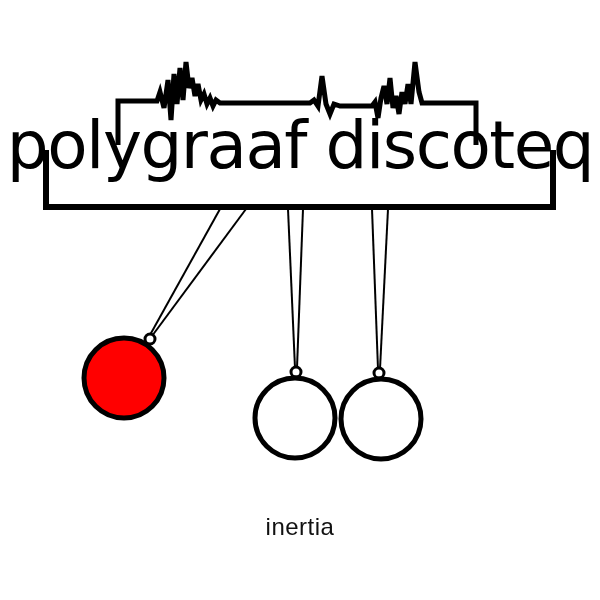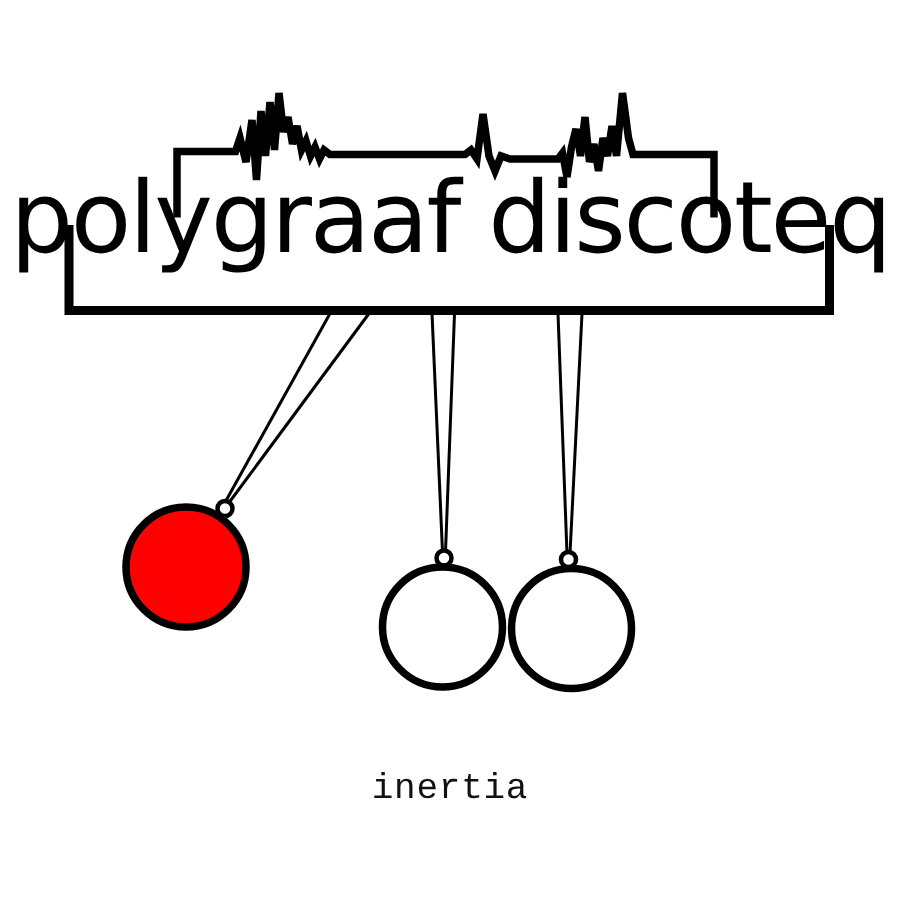--- a/index.html
+++ b/index.html
@@ -8,21 +8,21 @@
     .title-text {
       font-family: "DejaVu Sans", sans-serif;
       font-size: 66px;
       fill: #000;
       letter-spacing: -1.5px;
     }
     .caption {
       position: absolute;
       left: 0; width: 600px; top: 513px;
       text-align: center;
-      font-family: Liberation Mono, monospace;
+      font-family: Liberation Sans, sans-serif;
       font-size: 24px;
       color: #111;
       letter-spacing: 0.5px;
     }
   </style>
 </head>
 <body>
 
 <svg id="logo" viewBox="0 0 600 600" xmlns="http://www.w3.org/2000/svg">
 

